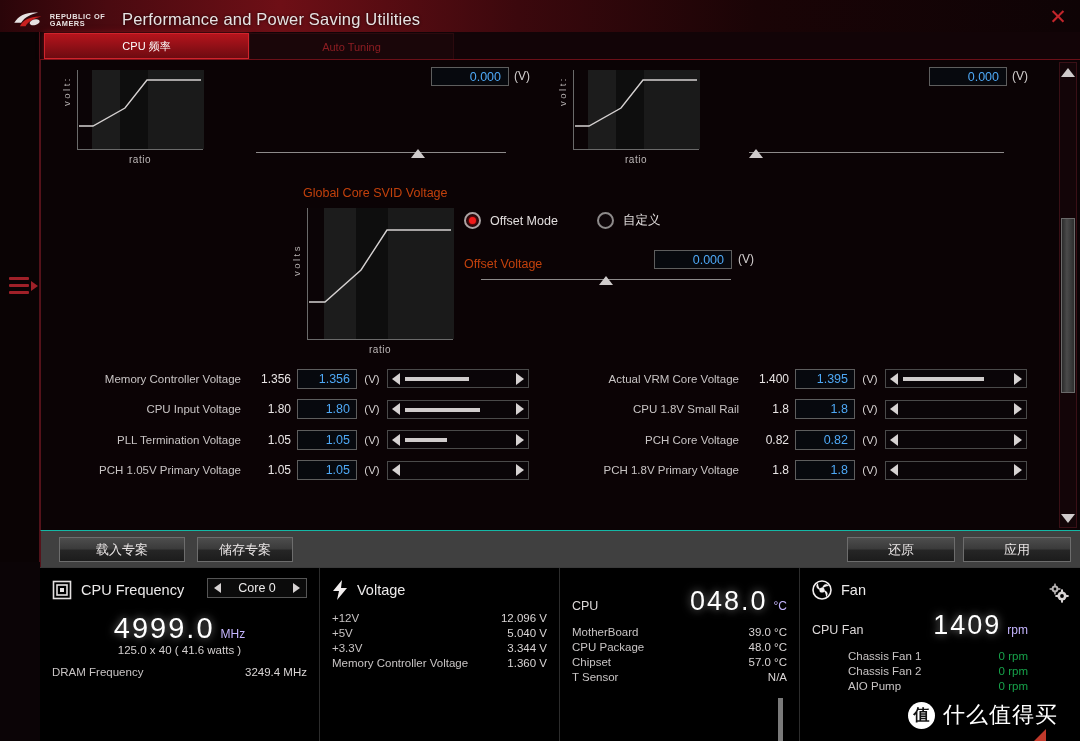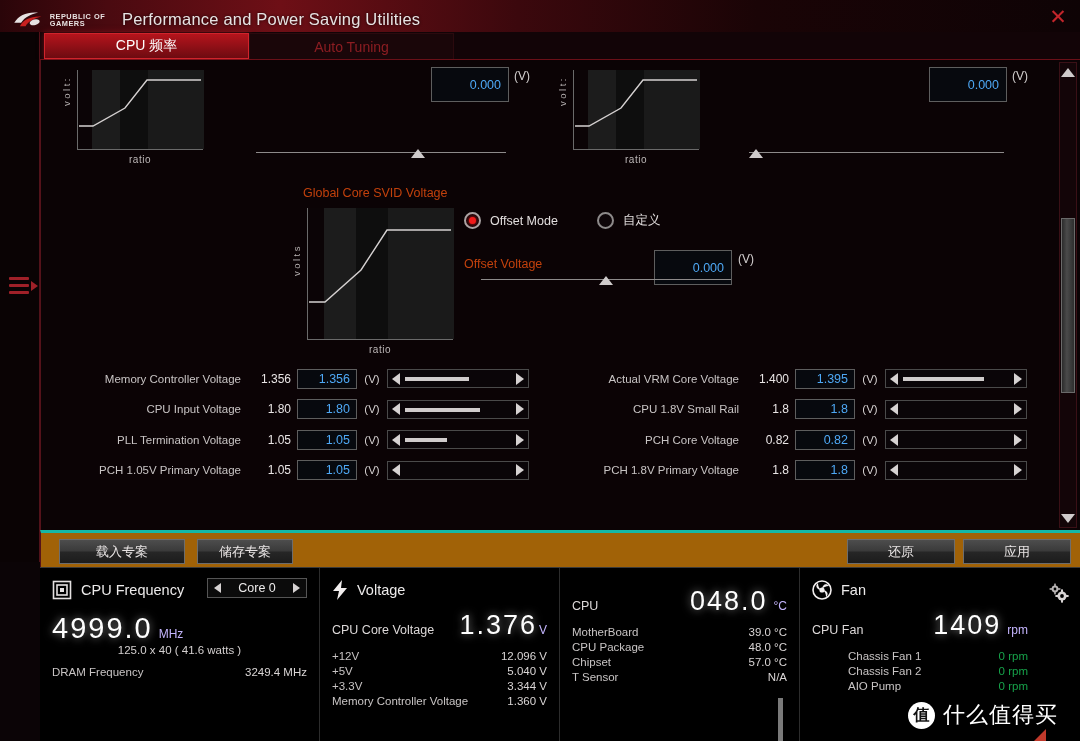--- a/index.html
+++ b/index.html
@@ -66,21 +66,21 @@
   }
 
   
   .tabbar {
     position: absolute; left: 40px; top: 32px; width: 1040px; height: 28px;
     background: #120407; border-bottom: 1px solid #6a1018;
     display: flex; align-items: flex-end;
   }
   .tab {
     height: 26px; display: flex; align-items: center; justify-content: center;
-    font-size: 14px; cursor: pointer; user-select: none; text-align: right;
+    font-size: 11px; cursor: pointer; user-select: none; text-align: right;
   }
   .tab.active {
     width: 205px; margin-left: 4px;
     background: linear-gradient(180deg,#b5141c 0%,#8e0f16 55%,#6d0b11 100%);
     color: #ffffff; border: 1px solid #d0242c;
     box-shadow: 0 0 6px rgba(190,20,30,.55);
   }
   .tab.inactive {
     width: 205px; color: #8c1d22; background: #1a0609;
     border: 1px solid #2b0a0e; border-bottom: none;
@@ -110,21 +110,21 @@
   }
   .graph .band { position: absolute; top: 0; bottom: 0; }
   .graph .xlab {
     position: absolute; width: 100%; text-align: center;
     font-size: 10px; color: #bdb8b8; letter-spacing: .5px;
   }
   .graph svg { position: absolute; left: 16px; top: 2px; }
 
   
   .numfield {
-    position: absolute; height: 35px; background: #07090e;
+    position: absolute; height: 19px; background: #07090e;
     border: 1px solid #5e5e5e;
     display: flex; align-items: center; justify-content: flex-end;
     padding-right: 7px;
     font-size: 12.5px; color: #4ea8f5; font-family: "Liberation Sans", sans-serif;
   }
   .unit {
     position: absolute; font-size: 12px; color: #d3cfcf;
   }
 
   
@@ -210,21 +210,21 @@
   .ar-dn { width:0;height:0;border-left:7px solid transparent;border-right:7px solid transparent;border-top:9px solid #cfcbcb; }
   .vscroll .thumb {
     position: absolute; left: 1px; top: 155px; width: 14px; height: 175px;
     background: linear-gradient(90deg,#2b2b2b,#4a4a4a 40%,#2e2e2e);
     border: 1px solid #6a6a6a;
   }
 
   
   .btnbar {
     position: absolute; left: 40px; top: 530px; width: 1040px; height: 37px;
-    background: #a16207; border-top: 3px solid #14b8a6; border-left: 1px solid #55121a;
+    background: #404040; border-top: 1px solid #14b8a6; border-left: 1px solid #55121a;
   }
   .gbtn {
     position: absolute; top: 6px; height: 25px;
     background: linear-gradient(180deg,#4d4d4d 0%,#3a3a3a 48%,#262626 52%,#1c1c1c 100%);
     border: 1px solid #6d6d6d; color: #e9e5e5; font-size: 13px;
     display: flex; align-items: center; justify-content: center; cursor: pointer;
   }
 
   
   .monitor {
@@ -518,42 +518,37 @@
           <rect x="5" y="5" width="10" height="10" fill="none" stroke="#e4e0e0" stroke-width="1.6"></rect>
           <rect x="8" y="8" width="4" height="4" fill="#e4e0e0"></rect>
         </svg>
         <div class="mtitle">CPU Frequency</div>
       </div>
       <div class="selector">
         <div class="sl"></div>
         <span>Core 0</span>
         <div class="sr"></div>
       </div>
-      <div class="bigrow" style="justify-content:flex-start;margin-top:10px;">
+      <div class="bigrow" style="justify-content:center;margin-top:10px;">
         <div class="bignum" style="font-size:29px;">4999.0</div>
         <div class="bigunit">MHz</div>
       </div>
       <div style="text-align:center;font-size:11.5px;color:#d4d0d0;margin-top:2px;">125.0  x  40      ( 41.6   watts )</div>
       <div class="subrow" style="margin-top:10px;">
         <span>DRAM Frequency</span>
         <span class="v">3249.4  MHz</span>
       </div>
     </div>
 
     <div class="mpanel" style="width:240px;">
       <div class="mhead">
         <svg width="16" height="20" viewBox="0 0 16 20">
           <polygon points="10,0 1,11 7,11 5,20 15,8 9,8" fill="#f2eeee"></polygon>
         </svg>
         <div class="mtitle">Voltage</div>
-      </div>
-      <div class="bigrow">
-        <div class="biglabel">CPU Core Voltage</div>
-        <div class="bignum">1.376</div>
-        <div class="bigunit" style="margin-left:2px;">V</div>
       </div>
       <div id="volt-rows" style="margin-top:10px;">
           <div class="subrow">
             <span>+12V</span>
             <span class="v">12.096  V</span>
           </div>
           <div class="subrow">
             <span>+5V</span>
             <span class="v">5.040  V</span>
           </div>

